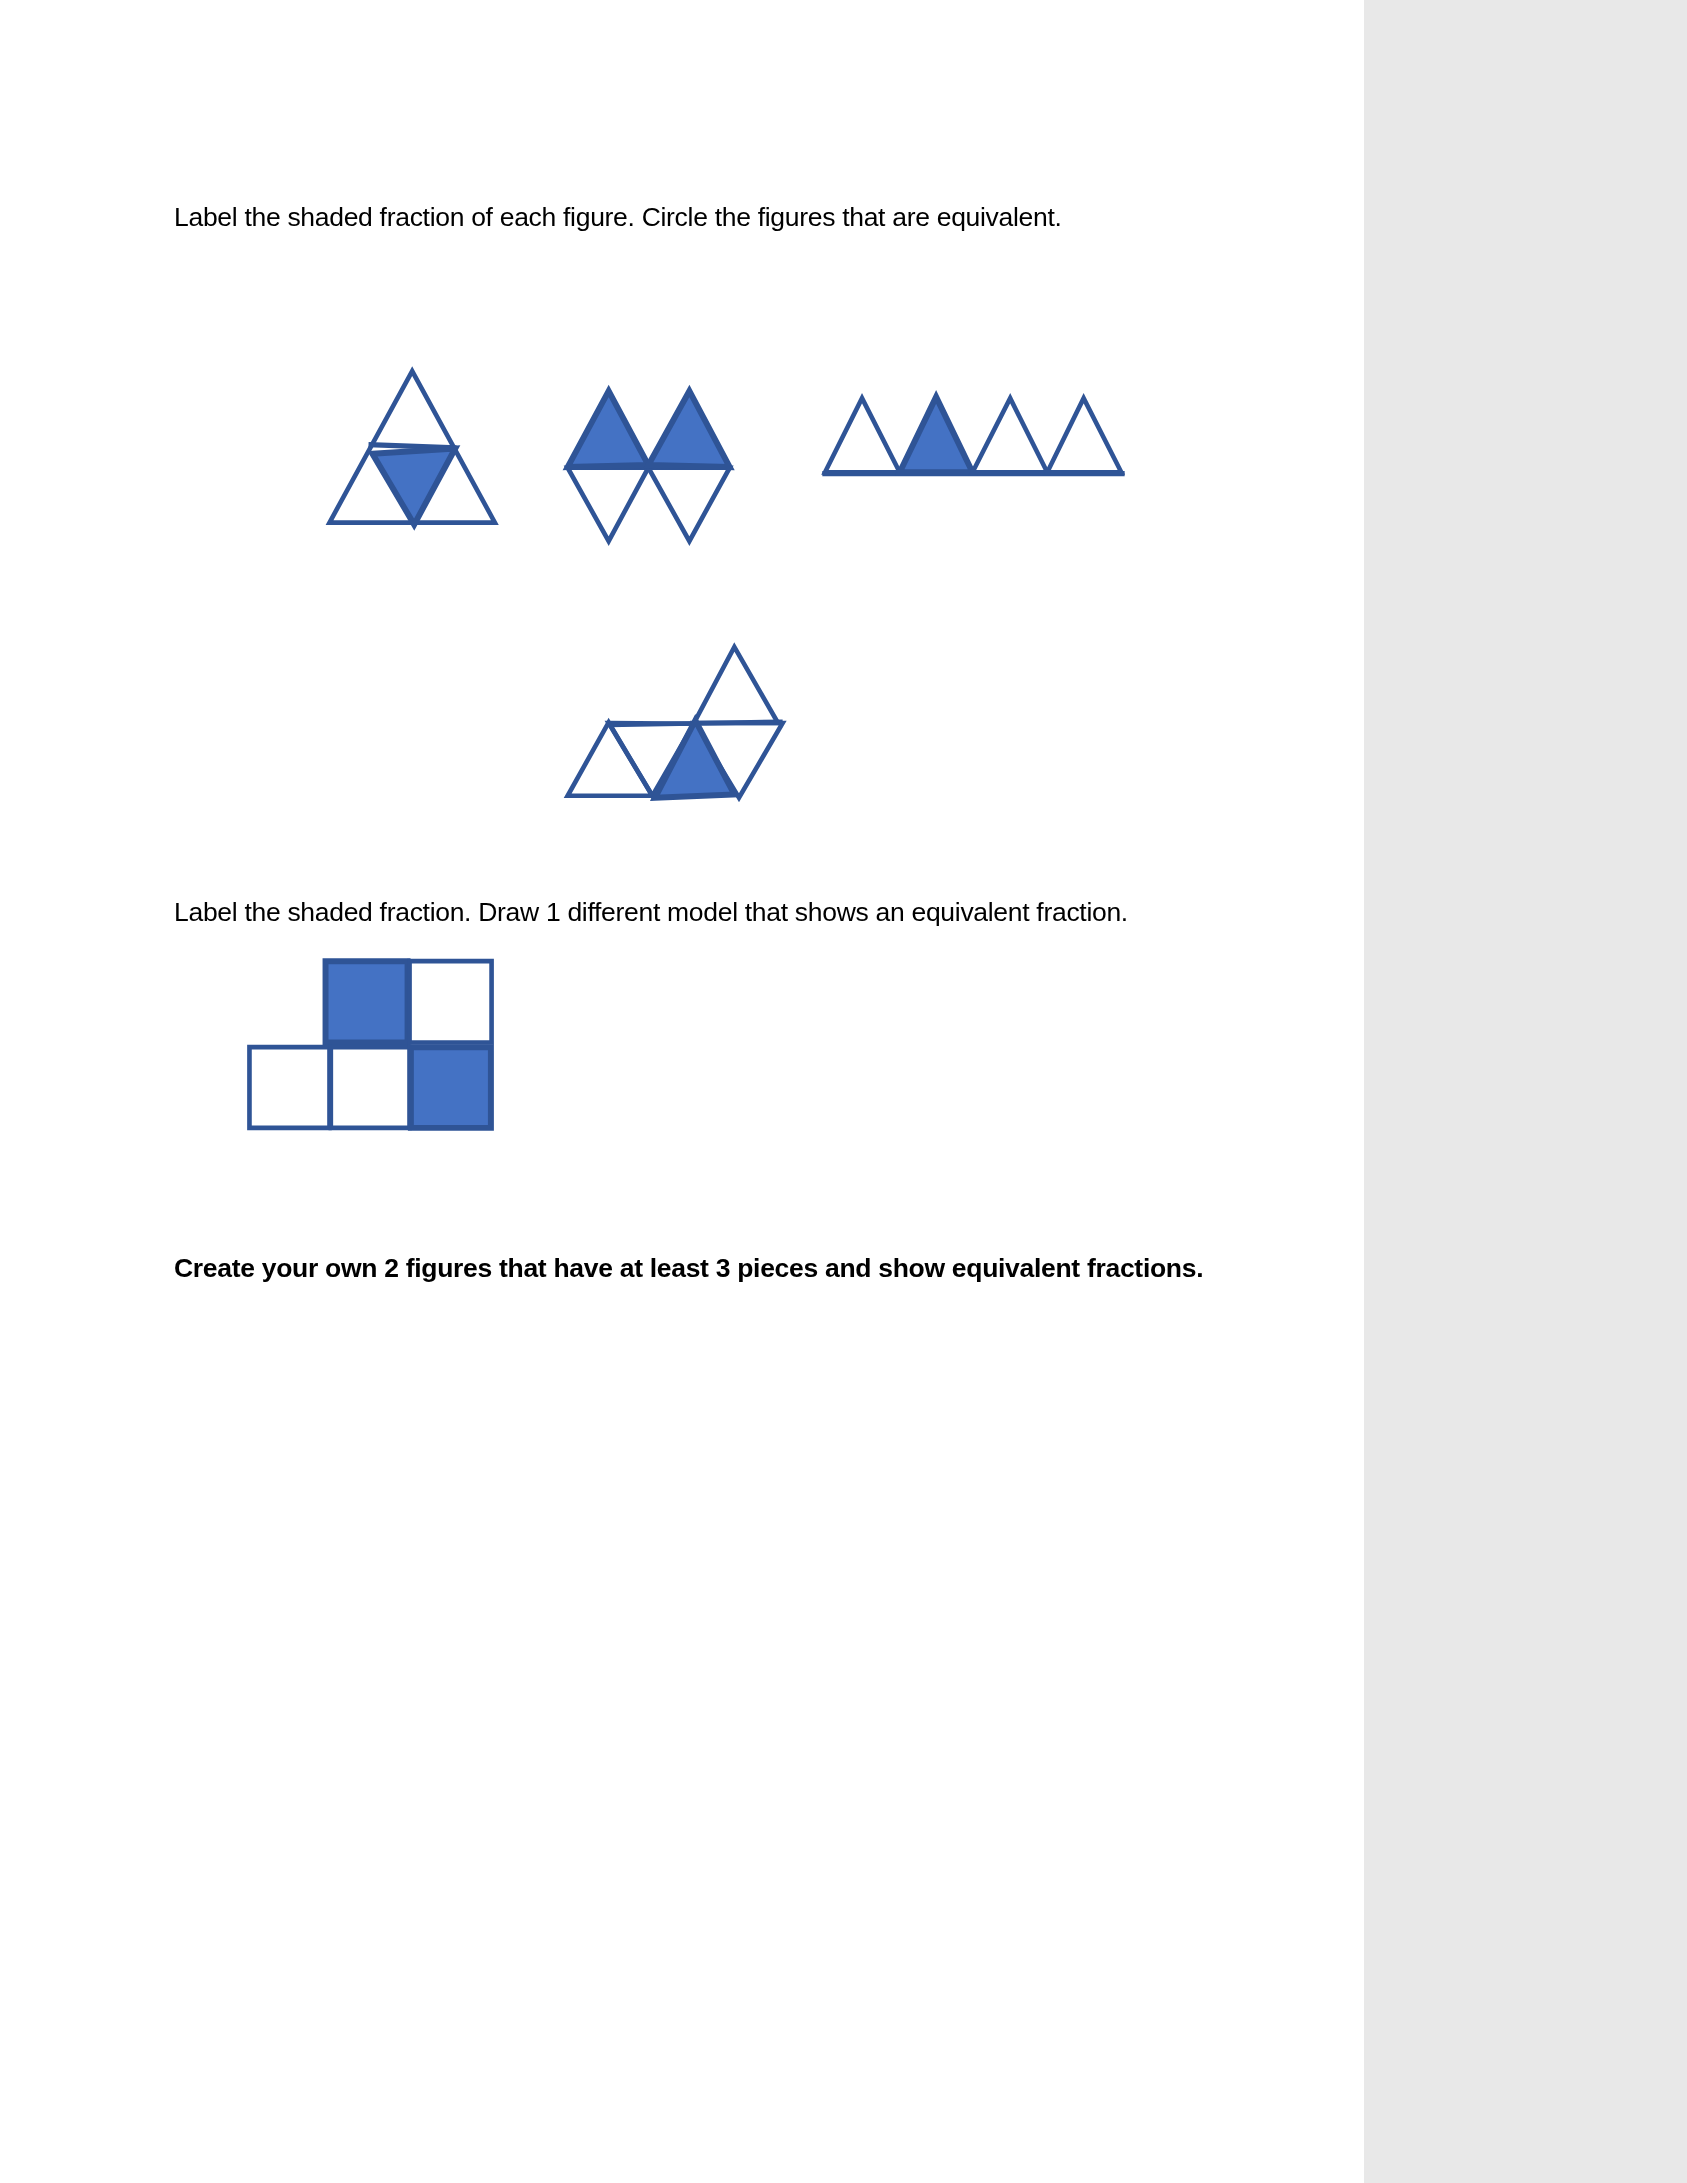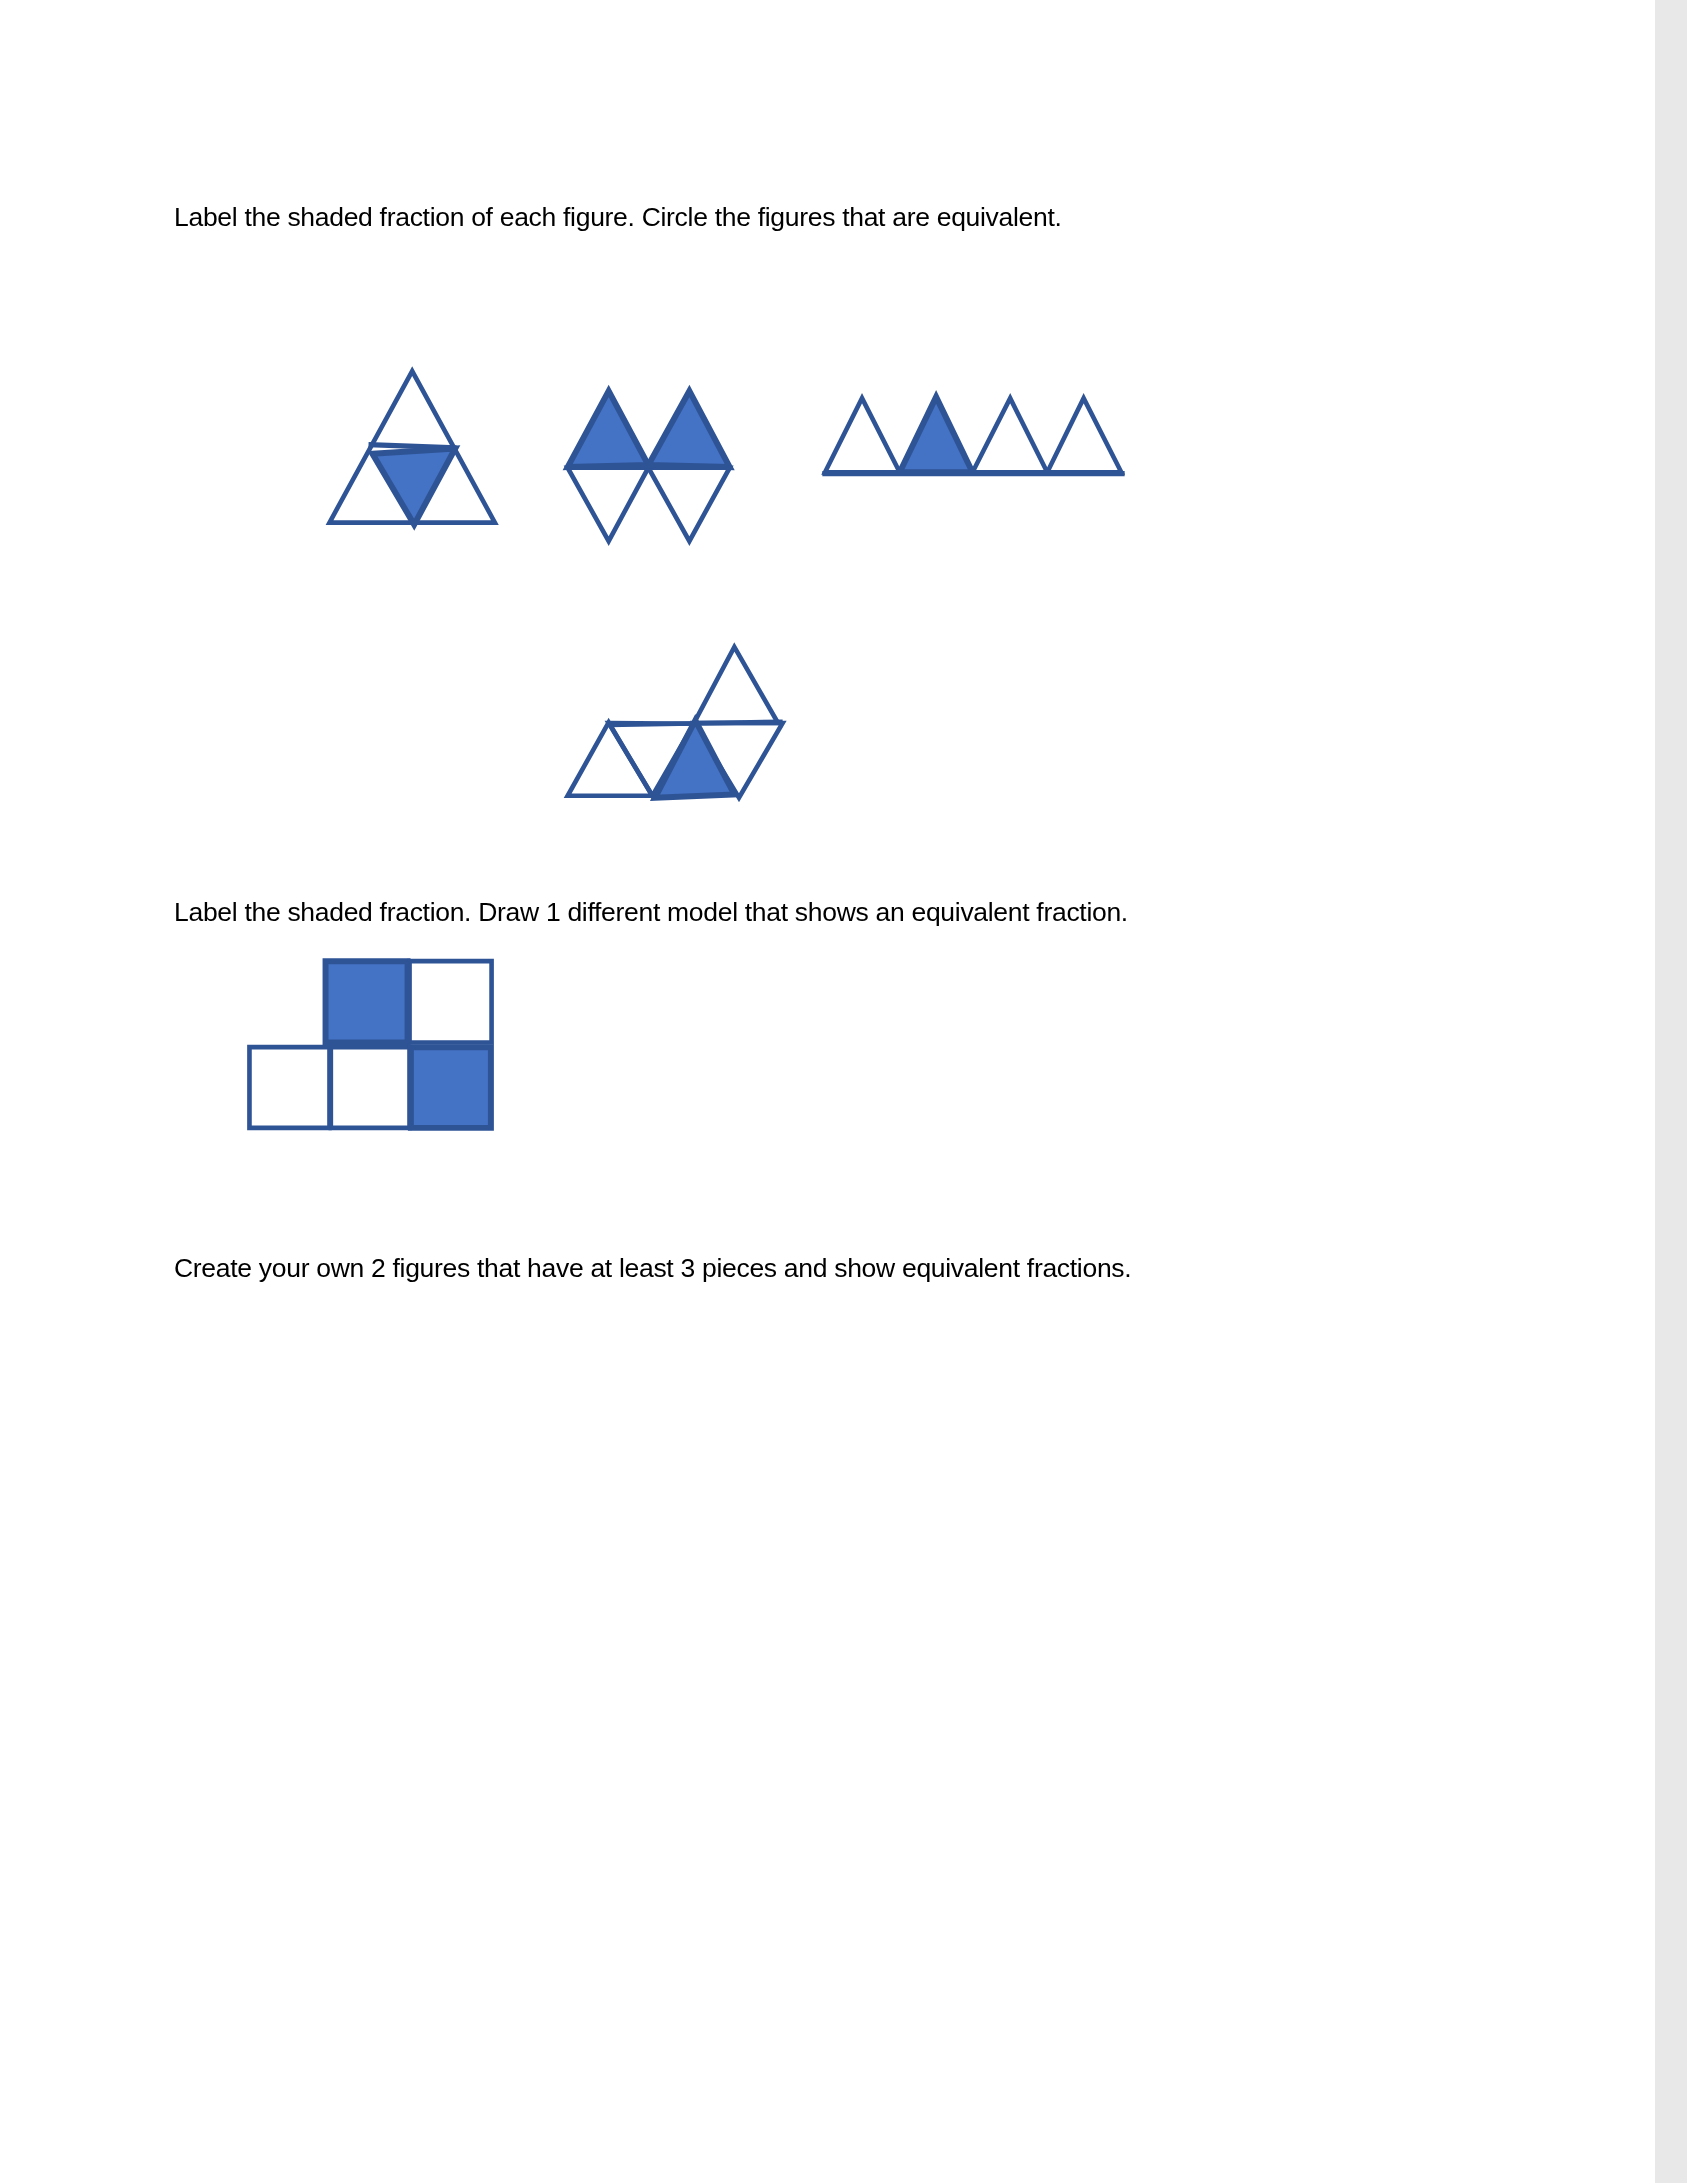--- a/index.html
+++ b/index.html
@@ -1,36 +1,36 @@
 <!DOCTYPE html>
 <html style="font-size:10.6px"><head>
 <meta charset="utf-8">
 <style>
   html,body{margin:0;padding:0;background:#e8e8e8;}
   .page{
     position:relative;
-    width:1655px;
+    width:1364px;
     height:2183px;
     background:#ffffff;
     overflow:hidden;
     font-family:"Liberation Sans",sans-serif;
   }
   .instr{
     position:absolute;
     left:174px;
     margin:0;
     font-size:26.5px;
     line-height:32px;
     letter-spacing:-0.3px;
     color:#000000;
     white-space:nowrap;
   }
   #instr1{top:201px;}
   #instr2{top:888px;margin-top:8px;}
-  #instr3{top:1252px;}
+  #instr3{top:1252px;font-weight:bold;}
   #figures{
     position:absolute;
     left:0;top:0;
     width:1687px;
     height:2183px;
     pointer-events:none;
   }
 </style>
 </head>
 <body>

